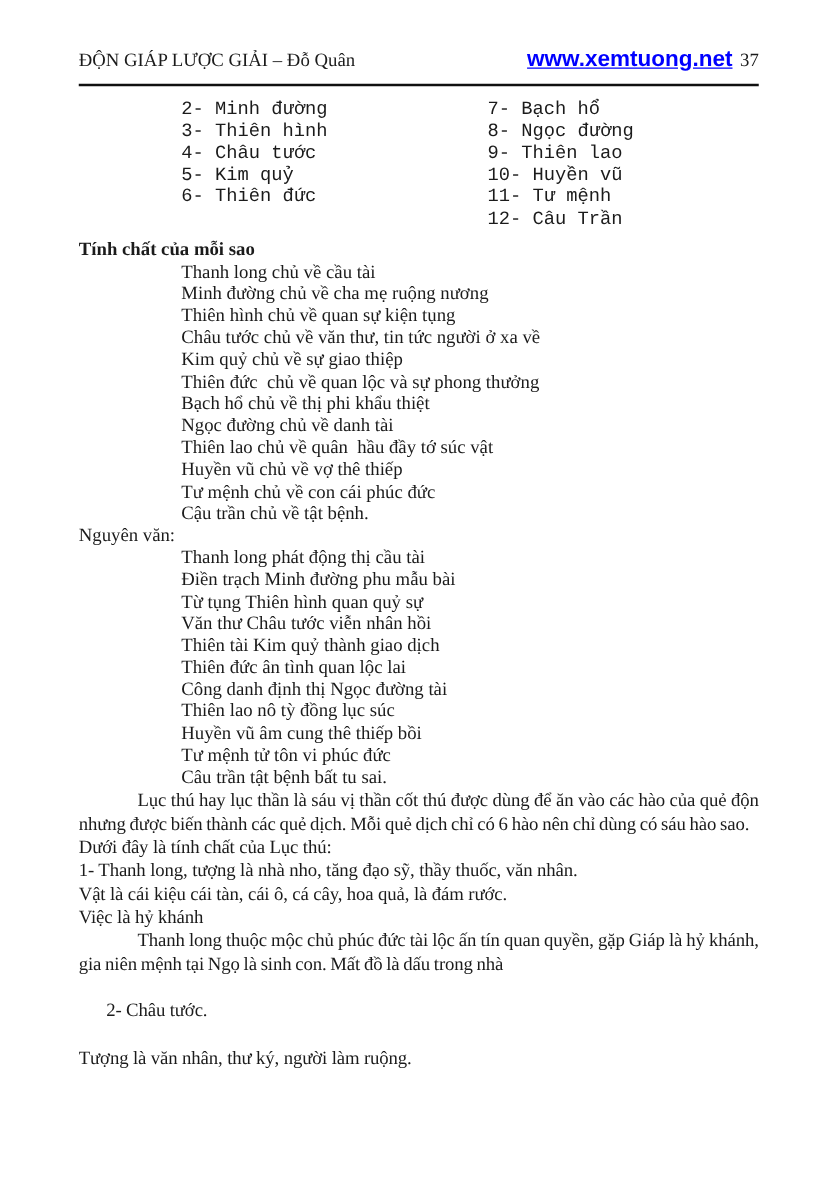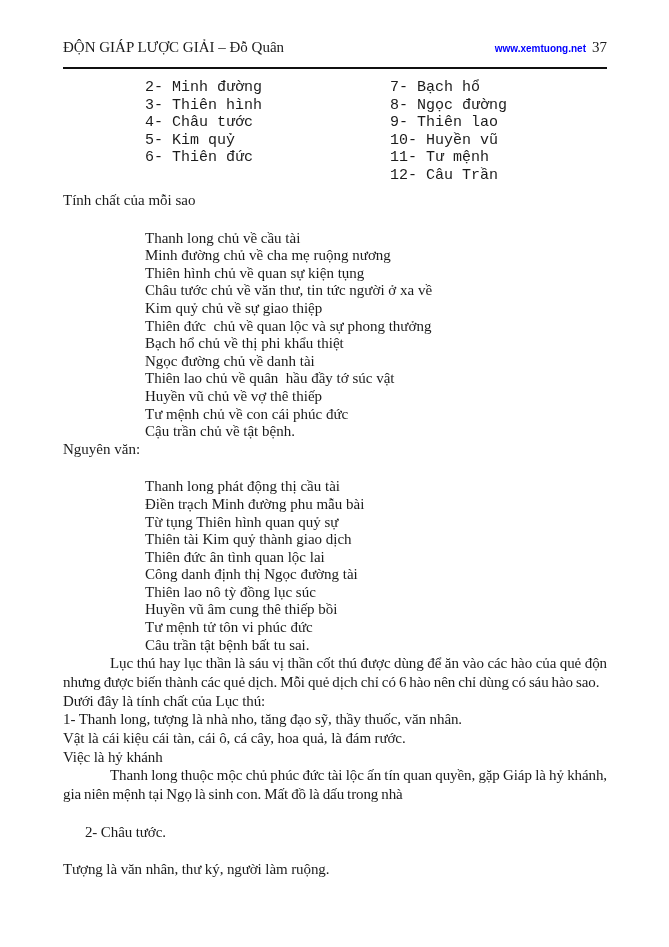--- a/index.html
+++ b/index.html
@@ -33,21 +33,22 @@
     white-space: pre;
   }
   .header-right {
     display: flex;
     align-items: baseline;
     gap: 6px;
   }
   .site-link {
     font-family: "Liberation Sans", sans-serif;
     font-weight: bold;
-    font-size: 10px;
+    text-decoration: underline;
+    font-size: 18px;
     cursor: pointer;
   }
   .rule {
     height: 0;
     border-top: 2px solid #101010;
     margin-top: 9px;
   }
   
   .two-col {
     position: relative;
@@ -57,28 +58,27 @@
     line-height: 17.6px;
     font-family: Liberation Mono, monospace;
   }
   .col-right {
     position: absolute;
     left: 245px;
     top: 0;
   }
   
   .sec-heading {
-    font-weight: normal;
+    font-weight: bold;
     margin-top: 7px;
     line-height: 17.6px;
   }
   .indent-block {
     margin-left: 82px;
     line-height: 17.6px;
-    margin-top: 20px;
   }
   .plain-label {
     line-height: 17.6px;
   }
   
   .sec3 {
     line-height: 18.7px;
     letter-spacing: -0.1px;
   }
   .sec3-heading {
@@ -147,20 +147,21 @@
       <div class="line">Tư mệnh chủ về con cái phúc đức</div>
       <div class="line">Cậu trần chủ về tật bệnh.</div>
     </div>
 
   <div class="plain-label">Nguyên văn:</div>
 
   <div class="indent-block">
       <div class="line">Thanh long phát động thị cầu tài</div>
       <div class="line">Điền trạch Minh đường phu mẫu bài</div>
       <div class="line">Từ tụng Thiên hình quan quỷ sự</div>
+      <div class="line">Văn thư Châu tước viễn nhân hồi</div>
       <div class="line">Thiên tài Kim quỷ thành giao dịch</div>
       <div class="line">Thiên đức ân tình quan lộc lai</div>
       <div class="line">Công danh định thị Ngọc đường tài</div>
       <div class="line">Thiên lao nô tỳ đồng lục súc</div>
       <div class="line">Huyền vũ âm cung thê thiếp bồi</div>
       <div class="line">Tư mệnh tử tôn vi phúc đức</div>
       <div class="line">Câu trần tật bệnh bất tu sai.</div>
     </div>
 
   <div class="sec3">

